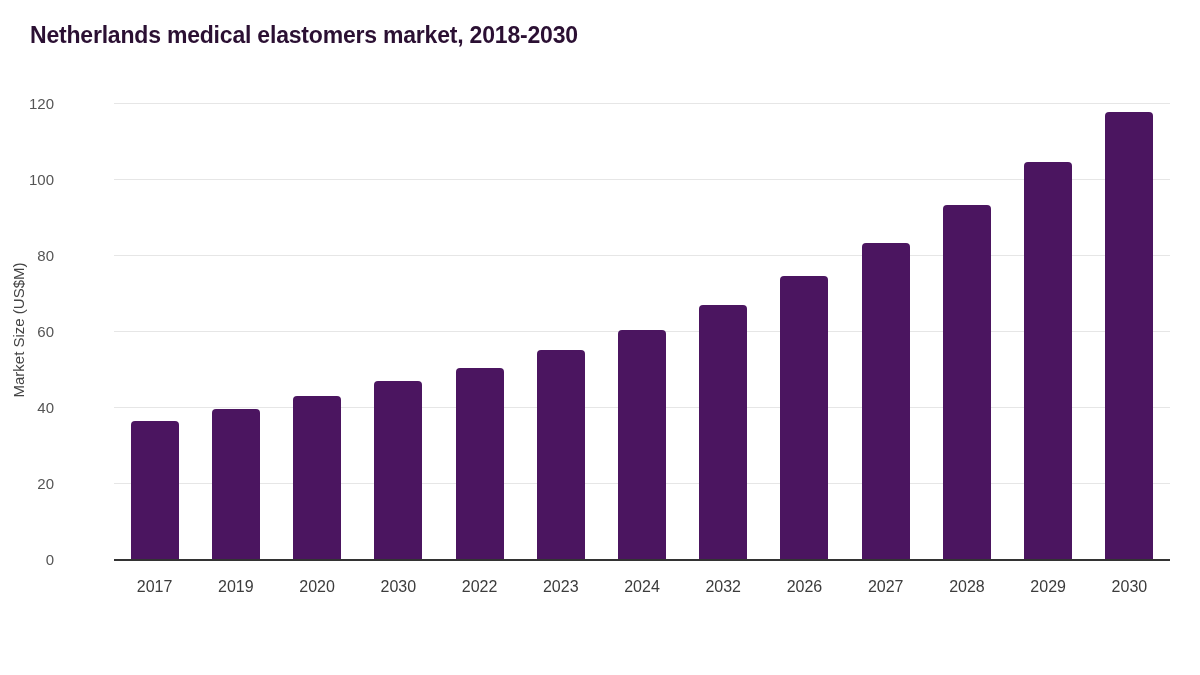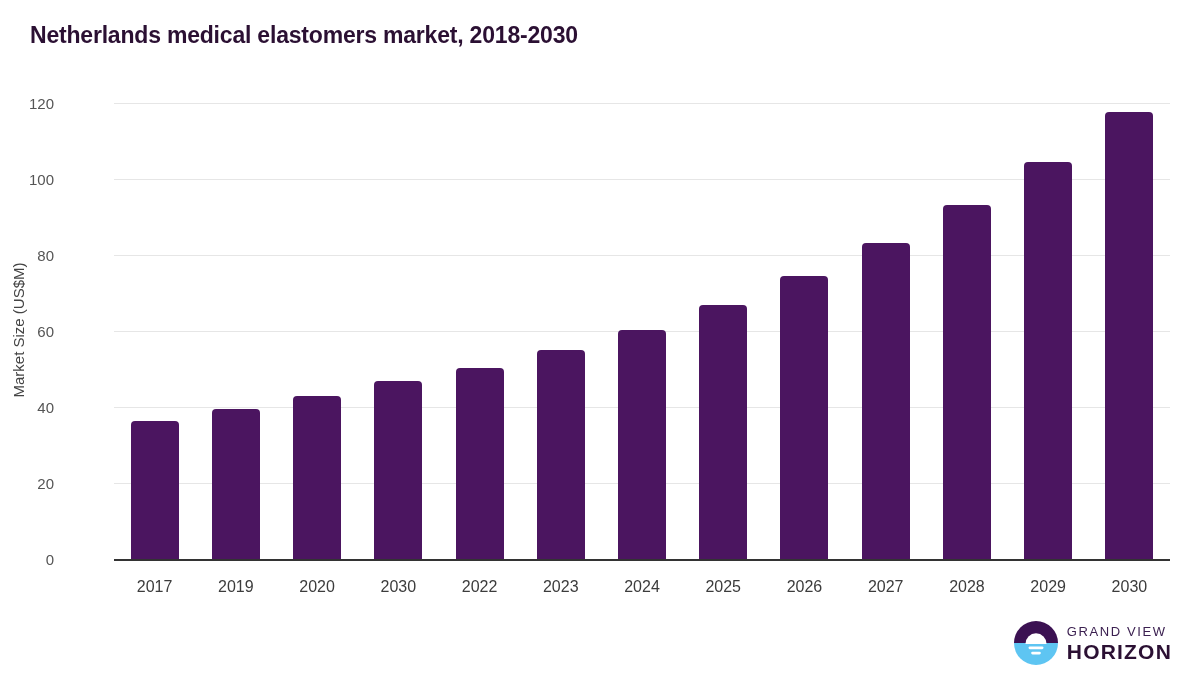--- a/index.html
+++ b/index.html
@@ -218,44 +218,24 @@
     </div>
 
     <div id="xticks">
         <div class="xtick-label" style="left: 40.6154px;">2017</div>
         <div class="xtick-label" style="left: 121.846px;">2019</div>
         <div class="xtick-label" style="left: 203.077px;">2020</div>
         <div class="xtick-label" style="left: 284.308px;">2030</div>
         <div class="xtick-label" style="left: 365.538px;">2022</div>
         <div class="xtick-label" style="left: 446.769px;">2023</div>
         <div class="xtick-label" style="left: 528px;">2024</div>
-        <div class="xtick-label" style="left: 609.231px;">2025</div>
+        <div class="xtick-label" style="left: 609.231px;">2032</div>
         <div class="xtick-label" style="left: 690.462px;">2026</div>
         <div class="xtick-label" style="left: 771.692px;">2027</div>
         <div class="xtick-label" style="left: 852.923px;">2028</div>
         <div class="xtick-label" style="left: 934.154px;">2029</div>
         <div class="xtick-label" style="left: 1015.38px;">2030</div>
       </div>
   </div>
 
 
-  <div id="logo">
-    <svg id="logo-mark" viewBox="0 0 100 100">
-      <defs>
-        <clipPath id="circleclip">
-            <circle cx="50" cy="50" r="50"></circle>
-          </clipPath>
-      </defs>
-      <g clip-path="url(#circleclip)">
-        <rect x="0" y="0" width="100" height="50" fill="#3b1152"></rect>
-        <rect x="0" y="50" width="100" height="50" fill="#5ec5f2"></rect>
-        <path d="M50 28 a24 24 0 0 1 24 24 H26 a24 24 0 0 1 24 -24 z" fill="#ffffff"></path>
-        <rect x="33" y="58" width="34" height="6" rx="3" fill="#ffffff"></rect>
-        <rect x="39" y="70" width="22" height="6" rx="3" fill="#ffffff"></rect>
-      </g>
-    </svg>
-    <div id="logo-text">
-      <div id="logo-line1">GRAND VIEW</div>
-      <div id="logo-line2">HORIZON</div>
-    </div>
-  </div>
 
 </div>
 
 </body></html>

